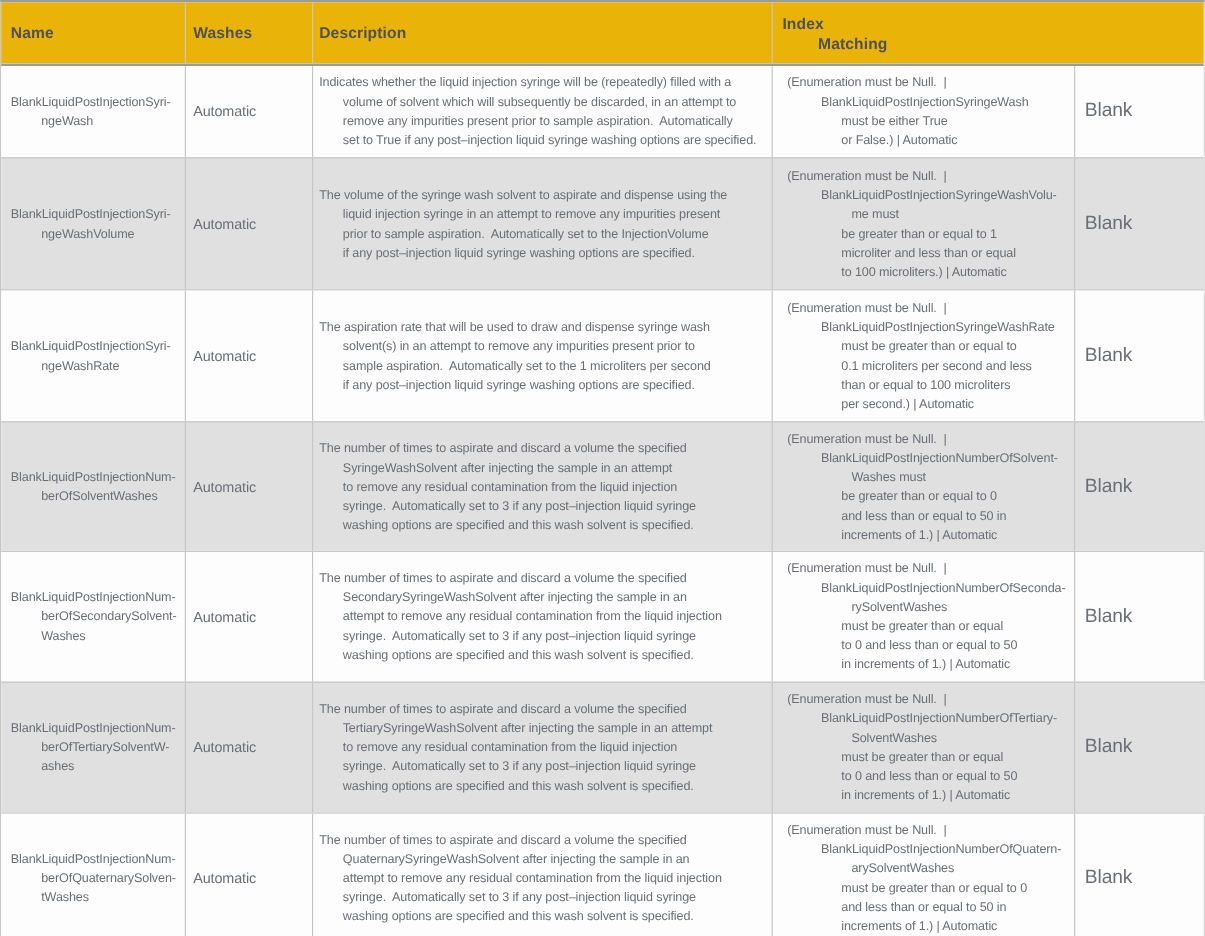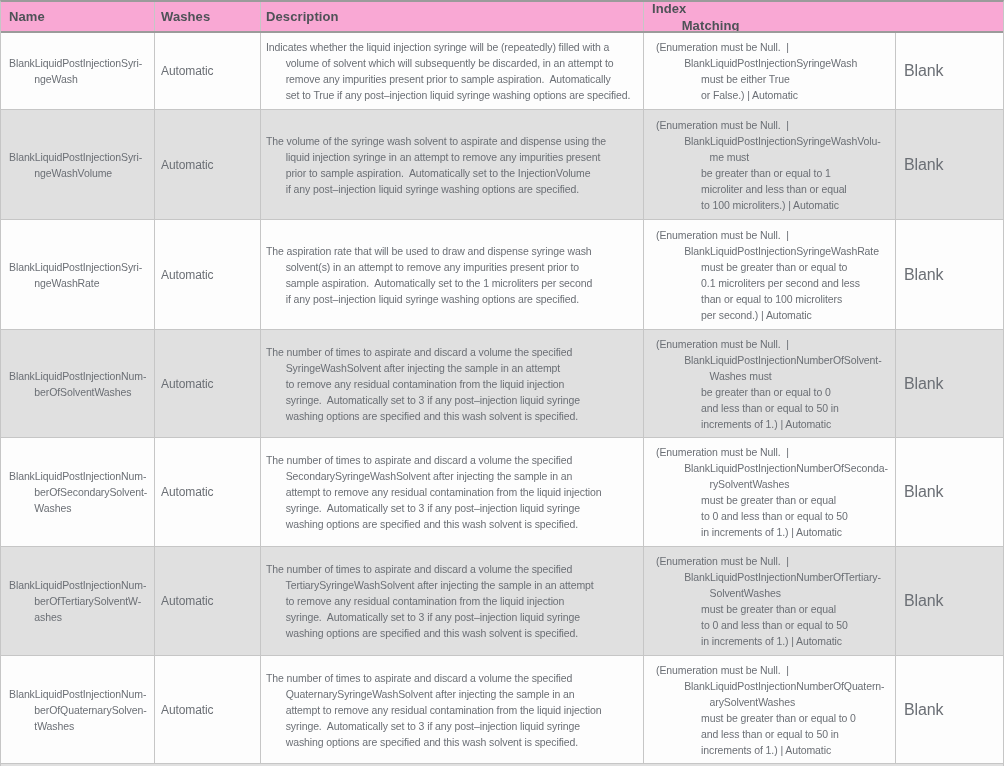--- a/index.html
+++ b/index.html
@@ -8,21 +8,21 @@
     font-family:"Liberation Sans","DejaVu Sans",sans-serif;
   }
   .doc-table{
     width:1004px;box-sizing:border-box;
     border-top:2px solid #9b9b9b;
     border-left:1px solid #c6c6c6;
     border-right:1px solid #c6c6c6;
     background:#fdfdfd;
   }
   .row{display:flex;box-sizing:border-box;}
-  .row.header{height:29px;background:#f9a8d4;}
+  .row.header{height:51px;background:#eab308;}
   .row.data{border-top:1px solid #c6c6c6;background:#fdfdfd;}
   .row.data.first{border-top:2px solid #9b9b9b;}
   .row.data.striped{background:#e0e0e0;}
   .cell{
     box-sizing:border-box;display:flex;flex-direction:column;justify-content:center;
     border-right:1px solid #c6c6c6;overflow:hidden;
   }
   .cell.last{border-right:none;}
   .c-name{width:154px;}
   .c-default{width:106px;}

